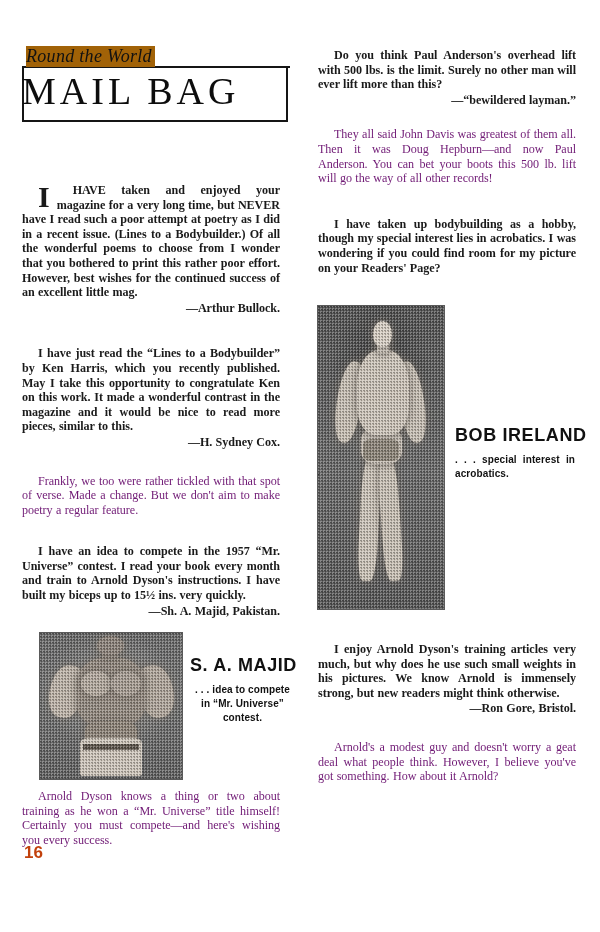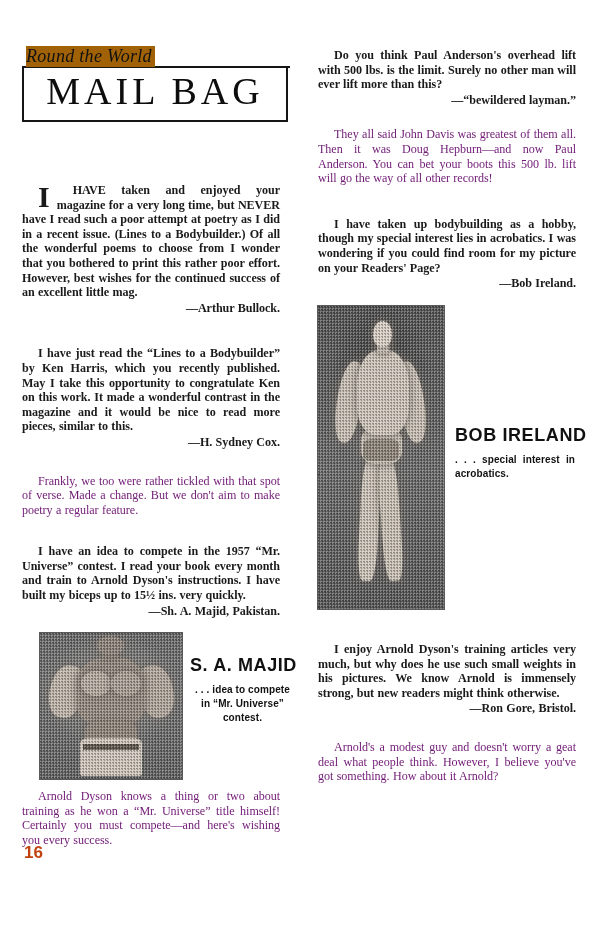--- a/index.html
+++ b/index.html
@@ -55,21 +55,20 @@
     height: 56px;
     border: 2px solid #151515;
     border-top: none;
     box-sizing: border-box;
   }
   .masthead-title {
     position: absolute;
     left: 0;
     top: 22px;
     width: 266px;
-    text-align: center;
     font-family: "Liberation Serif", serif;
     font-size: 38px;
     line-height: 46px;
     letter-spacing: 4px;
     color: #0d0d0d;
   }
 
   
   .col {
     position: absolute;
@@ -268,21 +267,20 @@
     <div style="height:7px"></div>
 
     <div class="para reply">
       <span>They all said John Davis was greatest of them all. Then it was Doug Hepburn—and now Paul Anderson. You can bet your boots this 500 lb. lift will go the way of all other records!</span>
     </div>
 
     <div style="height:18px"></div>
 
     <div class="para">
       <span>I have taken up bodybuilding as a hobby, though my special interest lies in acrobatics. I was wondering if you could find room for my picture on your Readers' Page?</span>
-      <span class="sig">—Bob Ireland.</span>
     </div>
   </div>
 
   <div class="col col-right" style="top:630px;">
 
 
     <div style="height:12px"></div>
 
     <div class="para">
       <span>I enjoy Arnold Dyson's training articles very much, but why does he use such small weights in his pictures. We know Arnold is immensely strong, but new readers might think otherwise.</span>

